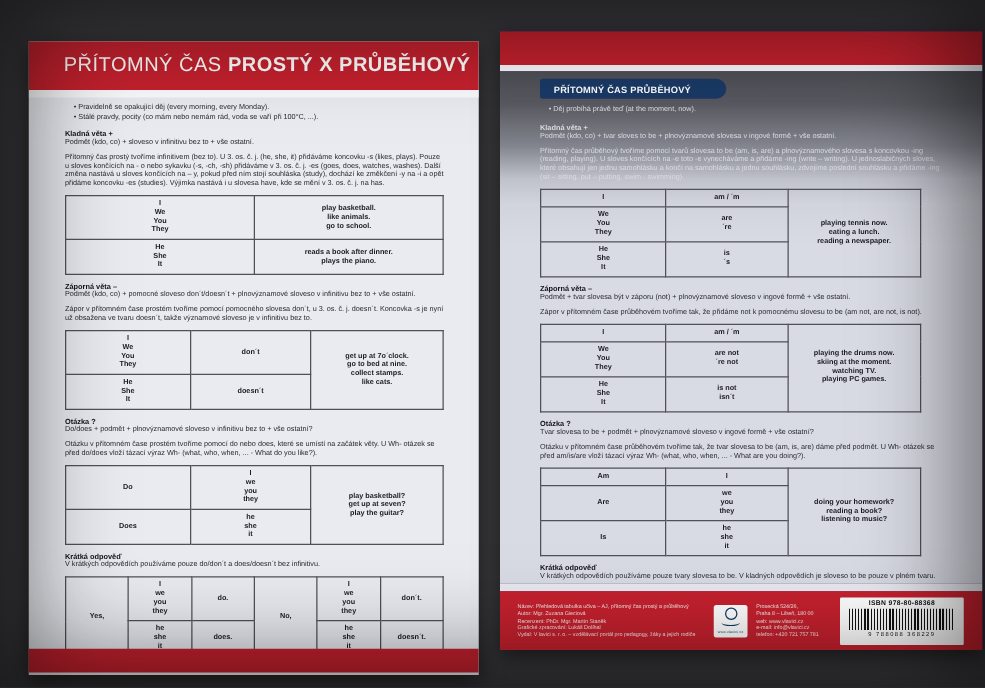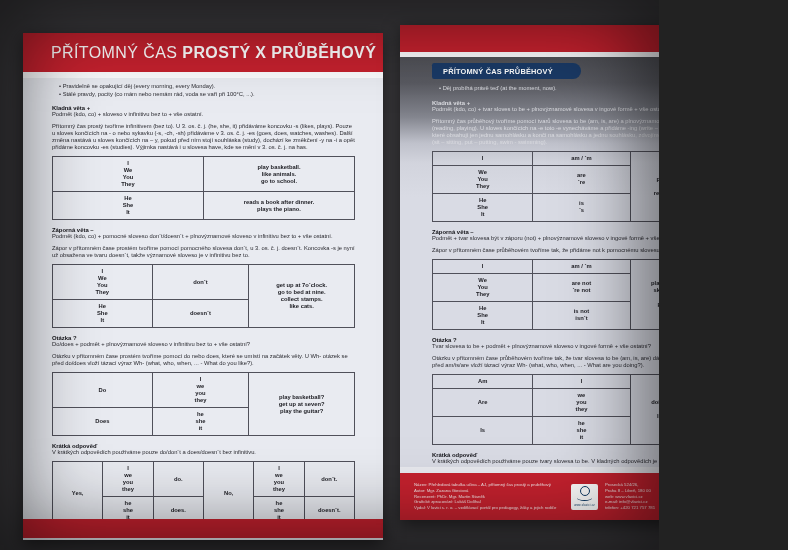--- a/index.html
+++ b/index.html
@@ -1,17 +1,17 @@
 <!DOCTYPE html>
 <html><head>
 <meta charset="utf-8">
 <style>
   :root{ --red:#c5212e; }
   html,body{ margin:0; padding:0; background:#222; }
-  .canvas{ position:relative; width:659px; height:550px; background:#3a393c; overflow:hidden;
+  .canvas{ position:relative; width:788px; height:550px; background:#3a393c; overflow:hidden;
            font-family:"Liberation Sans", sans-serif; }
   .canvas::after{ content:""; position:absolute; inset:0; z-index:9;
            box-shadow:inset 0 0 80px 18px rgba(0,0,0,.55); pointer-events:none; }
 
   .card{ position:absolute; box-shadow:0 5px 16px rgba(0,0,0,.55); }
 
   
   .front{ left:23px; top:33px; width:360px; height:507px; background:#e9ebf1; overflow:hidden; }
   .band{ background:var(--red); height:39px; display:flex; align-items:center; padding-left:28px; }
   .band .title{ color:#fff; font-size:16px; letter-spacing:.4px; font-weight:400; white-space:nowrap; }

